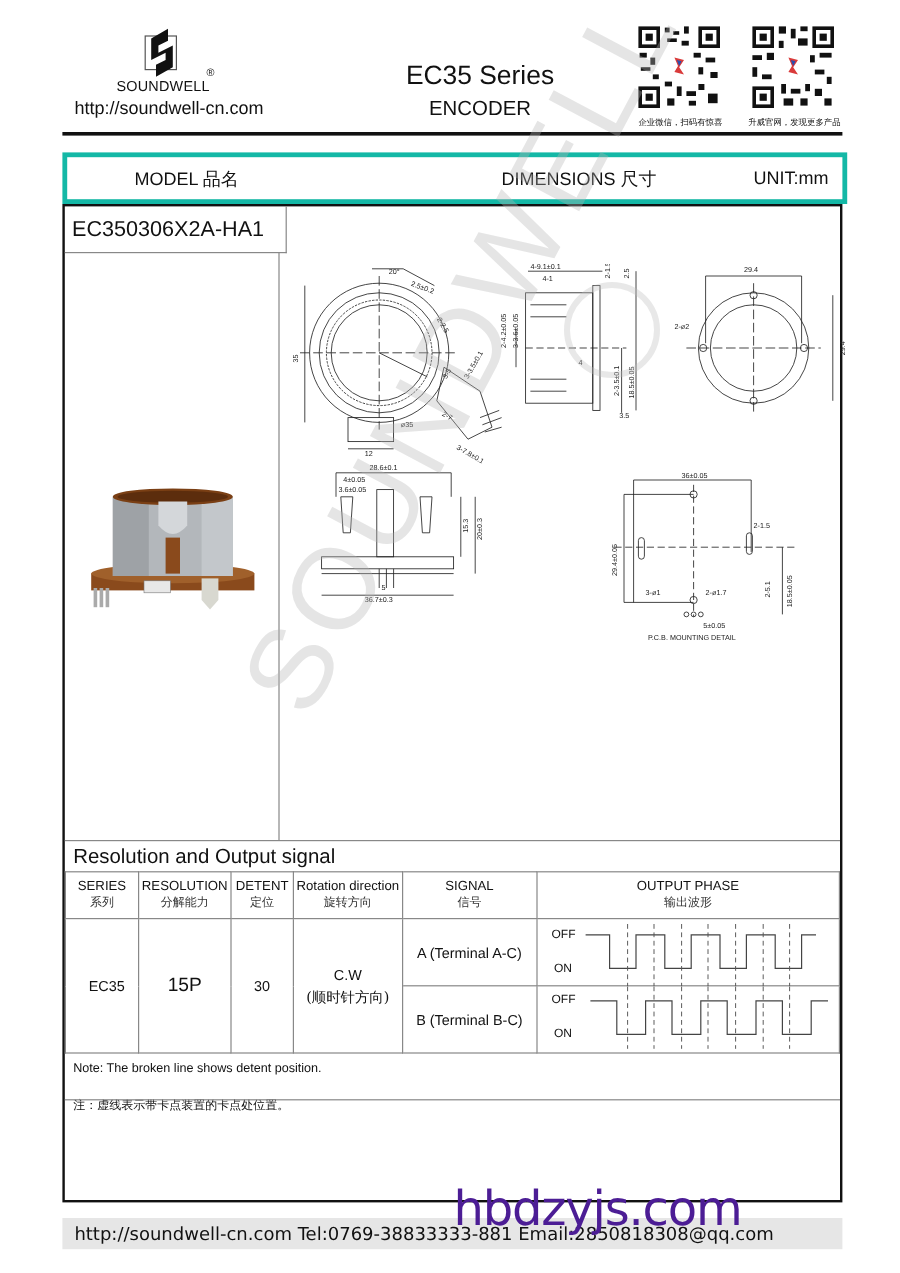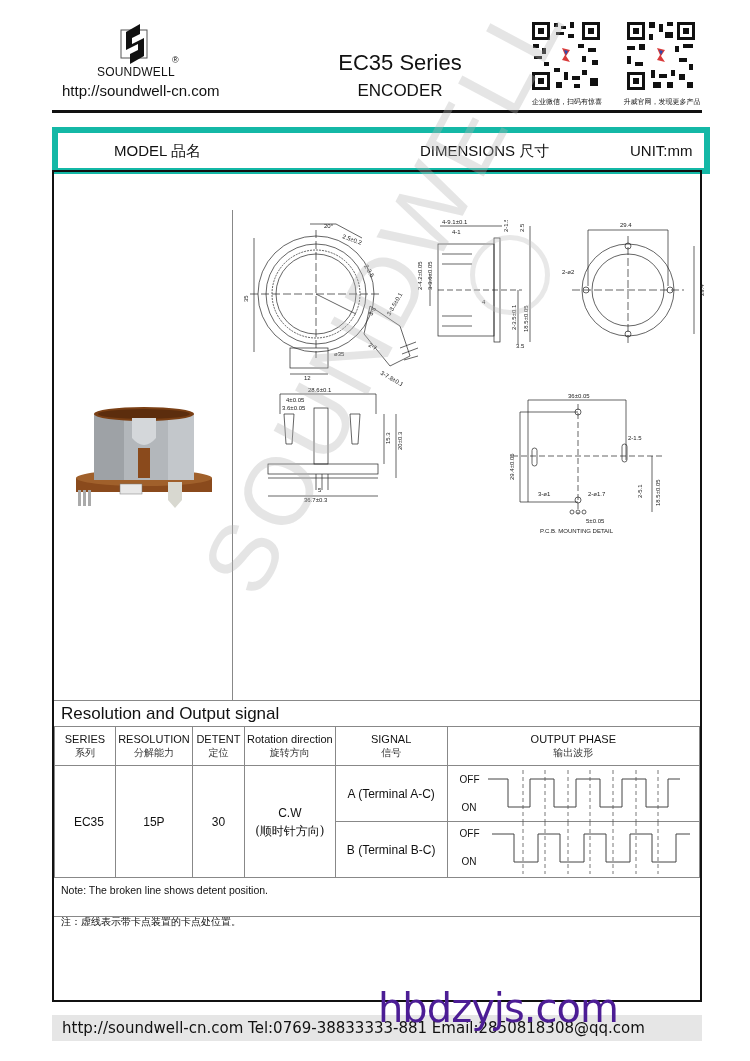--- a/index.html
+++ b/index.html
@@ -11,21 +11,21 @@
   .url-top{left:62px;top:82px;font-size:15px;}
   .title{left:300px;top:50px;width:200px;text-align:center;font-size:22px;}
   .subtitle{left:300px;top:81px;width:200px;text-align:center;font-size:17px;}
   .qr{width:72px;height:72px;background:#fff;}
   .qr1{left:530px;top:20px;}
   .qr2{left:625px;top:20px;}
   .qrcap{font-size:7px;top:97px;width:90px;text-align:center;}
   .qrcap1{left:522px;}
   .qrcap2{left:617px;}
   .rule{left:52px;top:110px;width:650px;height:3px;background:#111;}
-  .hdr{left:52px;top:127px;width:646px;height:35px;border:6px solid #14b8a6;}
+  .hdr{left:52px;top:127px;width:646px;height:35px;border:4px solid #14b8a6;}
   .hdr span{position:absolute;top:9px;font-size:15px;}
   .main{left:52px;top:170px;width:646px;height:828px;border:2px solid #111;}
   .model-cell{left:0;top:0;width:178px;height:38px;border-right:1px solid #888;border-bottom:1px solid #888;font-size:18px;line-height:38px;padding-left:6px;}
   .img-col{left:178px;top:38px;width:1px;height:490px;background:#888;}
   .sect-line{left:0;top:528px;width:646px;height:1px;background:#888;}
   .sect-title{left:7px;top:532px;font-size:17px;}
   .tbl{left:0;top:554px;width:646px;border-collapse:collapse;}
   .tbl td{border:1px solid #888;text-align:center;font-size:11px;padding:0;}
   .tbl .h{height:38px;line-height:14px;}
   .tbl .zh{font-family:"DejaVu Serif",serif;font-size:10px;color:#333;}
@@ -137,20 +137,21 @@
 
 <div class="abs rule"></div>
 
 <div class="abs hdr">
   <span style="left:56px;">MODEL 品名</span>
   <span style="left:362px;">DIMENSIONS 尺寸</span>
   <span style="left:572px;">UNIT:mm</span>
 </div>
 
 <div class="abs main">
+  <div class="abs model-cell">EC350306X2A-HA1</div>
   <div class="abs img-col"></div>
 
   <div class="abs" style="left:18px;top:228px;width:150px;height:110px;">
     <svg width="150" height="110" viewBox="0 0 150 110">
       <rect x="4" y="78" width="136" height="14" fill="#8a4a1c"></rect>
       <ellipse cx="72" cy="78" rx="68" ry="8" fill="#a0602b"></ellipse>
       <rect x="22" y="14" width="100" height="66" fill="#b3b7bb"></rect>
       <rect x="22" y="14" width="30" height="66" fill="#9ea2a6"></rect>
       <rect x="96" y="14" width="26" height="66" fill="#c3c7cb"></rect>
       <ellipse cx="72" cy="14" rx="50" ry="7" fill="#7a3f14"></ellipse>
@@ -343,21 +344,21 @@
             <div>SIGNAL</div>
             <div class="zh">信号</div>
           </td>
       <td class="h">
             <div>OUTPUT PHASE</div>
             <div class="zh">输出波形</div>
           </td>
     </tr>
     <tr style="height:56px;">
       <td rowspan="2" style="font-size:12px;padding-left:8px;">EC35</td>
-      <td rowspan="2" style="font-size:12px;">15P</td>
+      <td rowspan="2" style="font-size:16px;">15P</td>
       <td rowspan="2" style="font-size:12px;">30</td>
       <td rowspan="2" style="font-size:12px;line-height:18px;">
         <div>C.W</div>
         <div style="font-family:'DejaVu Serif',serif;font-size:12px;">(顺时针方向)</div>
       </td>
       <td style="font-size:12px;">A (Terminal A-C)</td>
       <td style="position:relative;">
         <span class="abs wave-label" style="left:12px;top:8px;">OFF</span>
         <span class="abs wave-label" style="left:14px;top:36px;">ON</span>
         <svg class="abs" style="left:38px;top:0;" width="212" height="56" viewBox="0 0 212 56" fill="none" stroke="#444" stroke-width="1">

